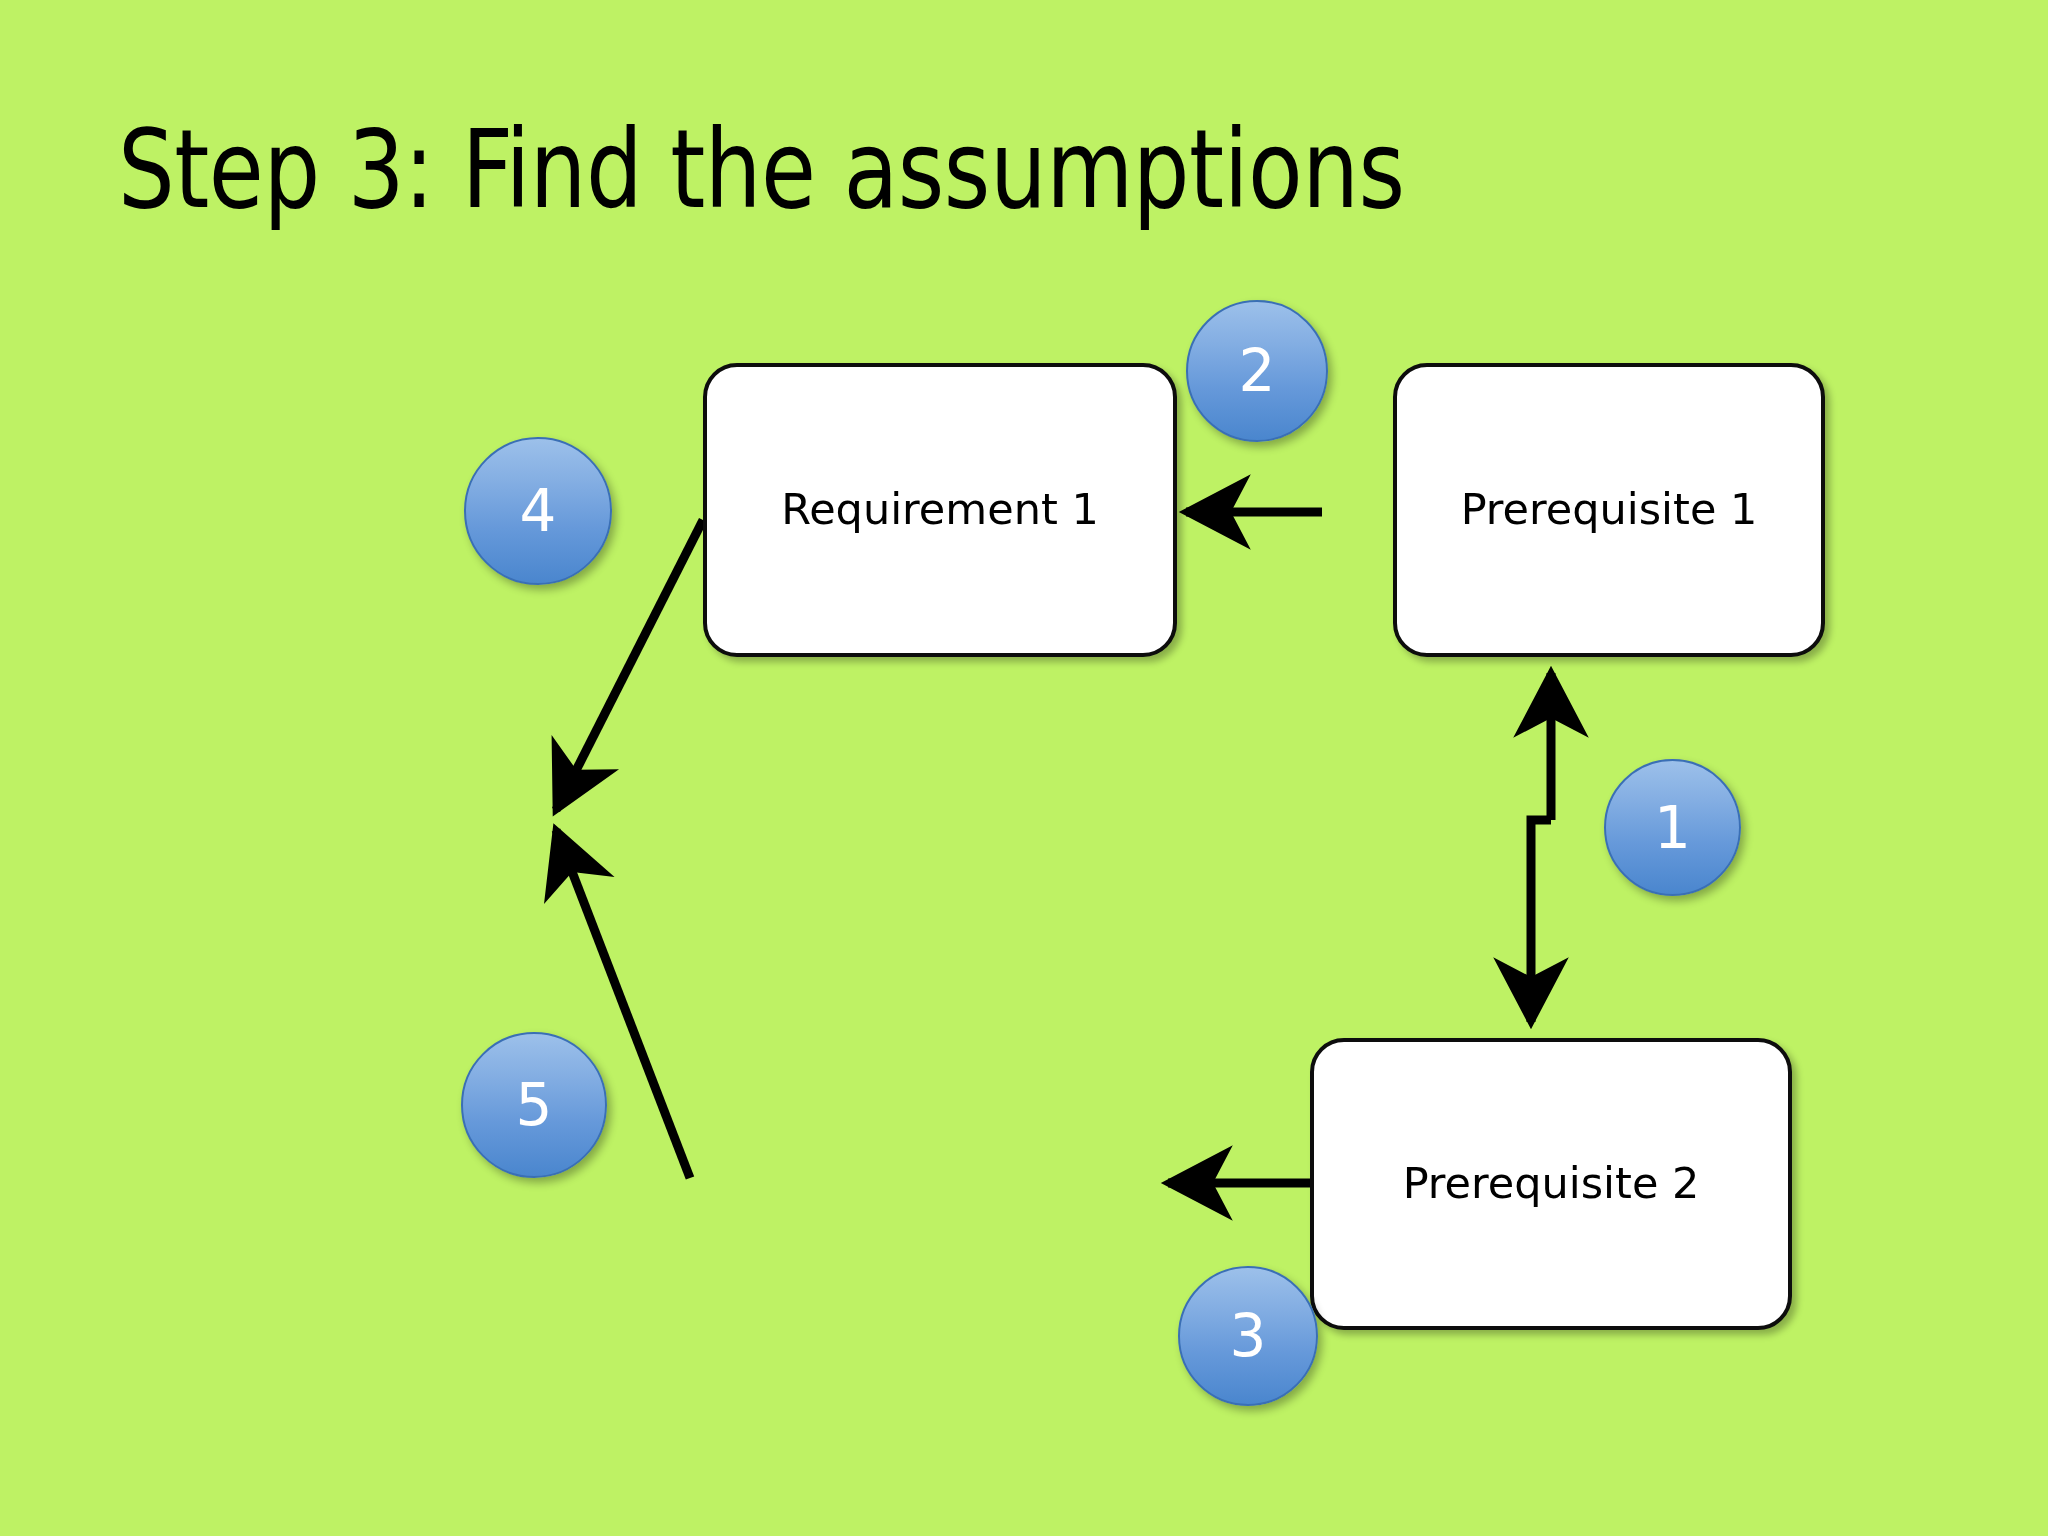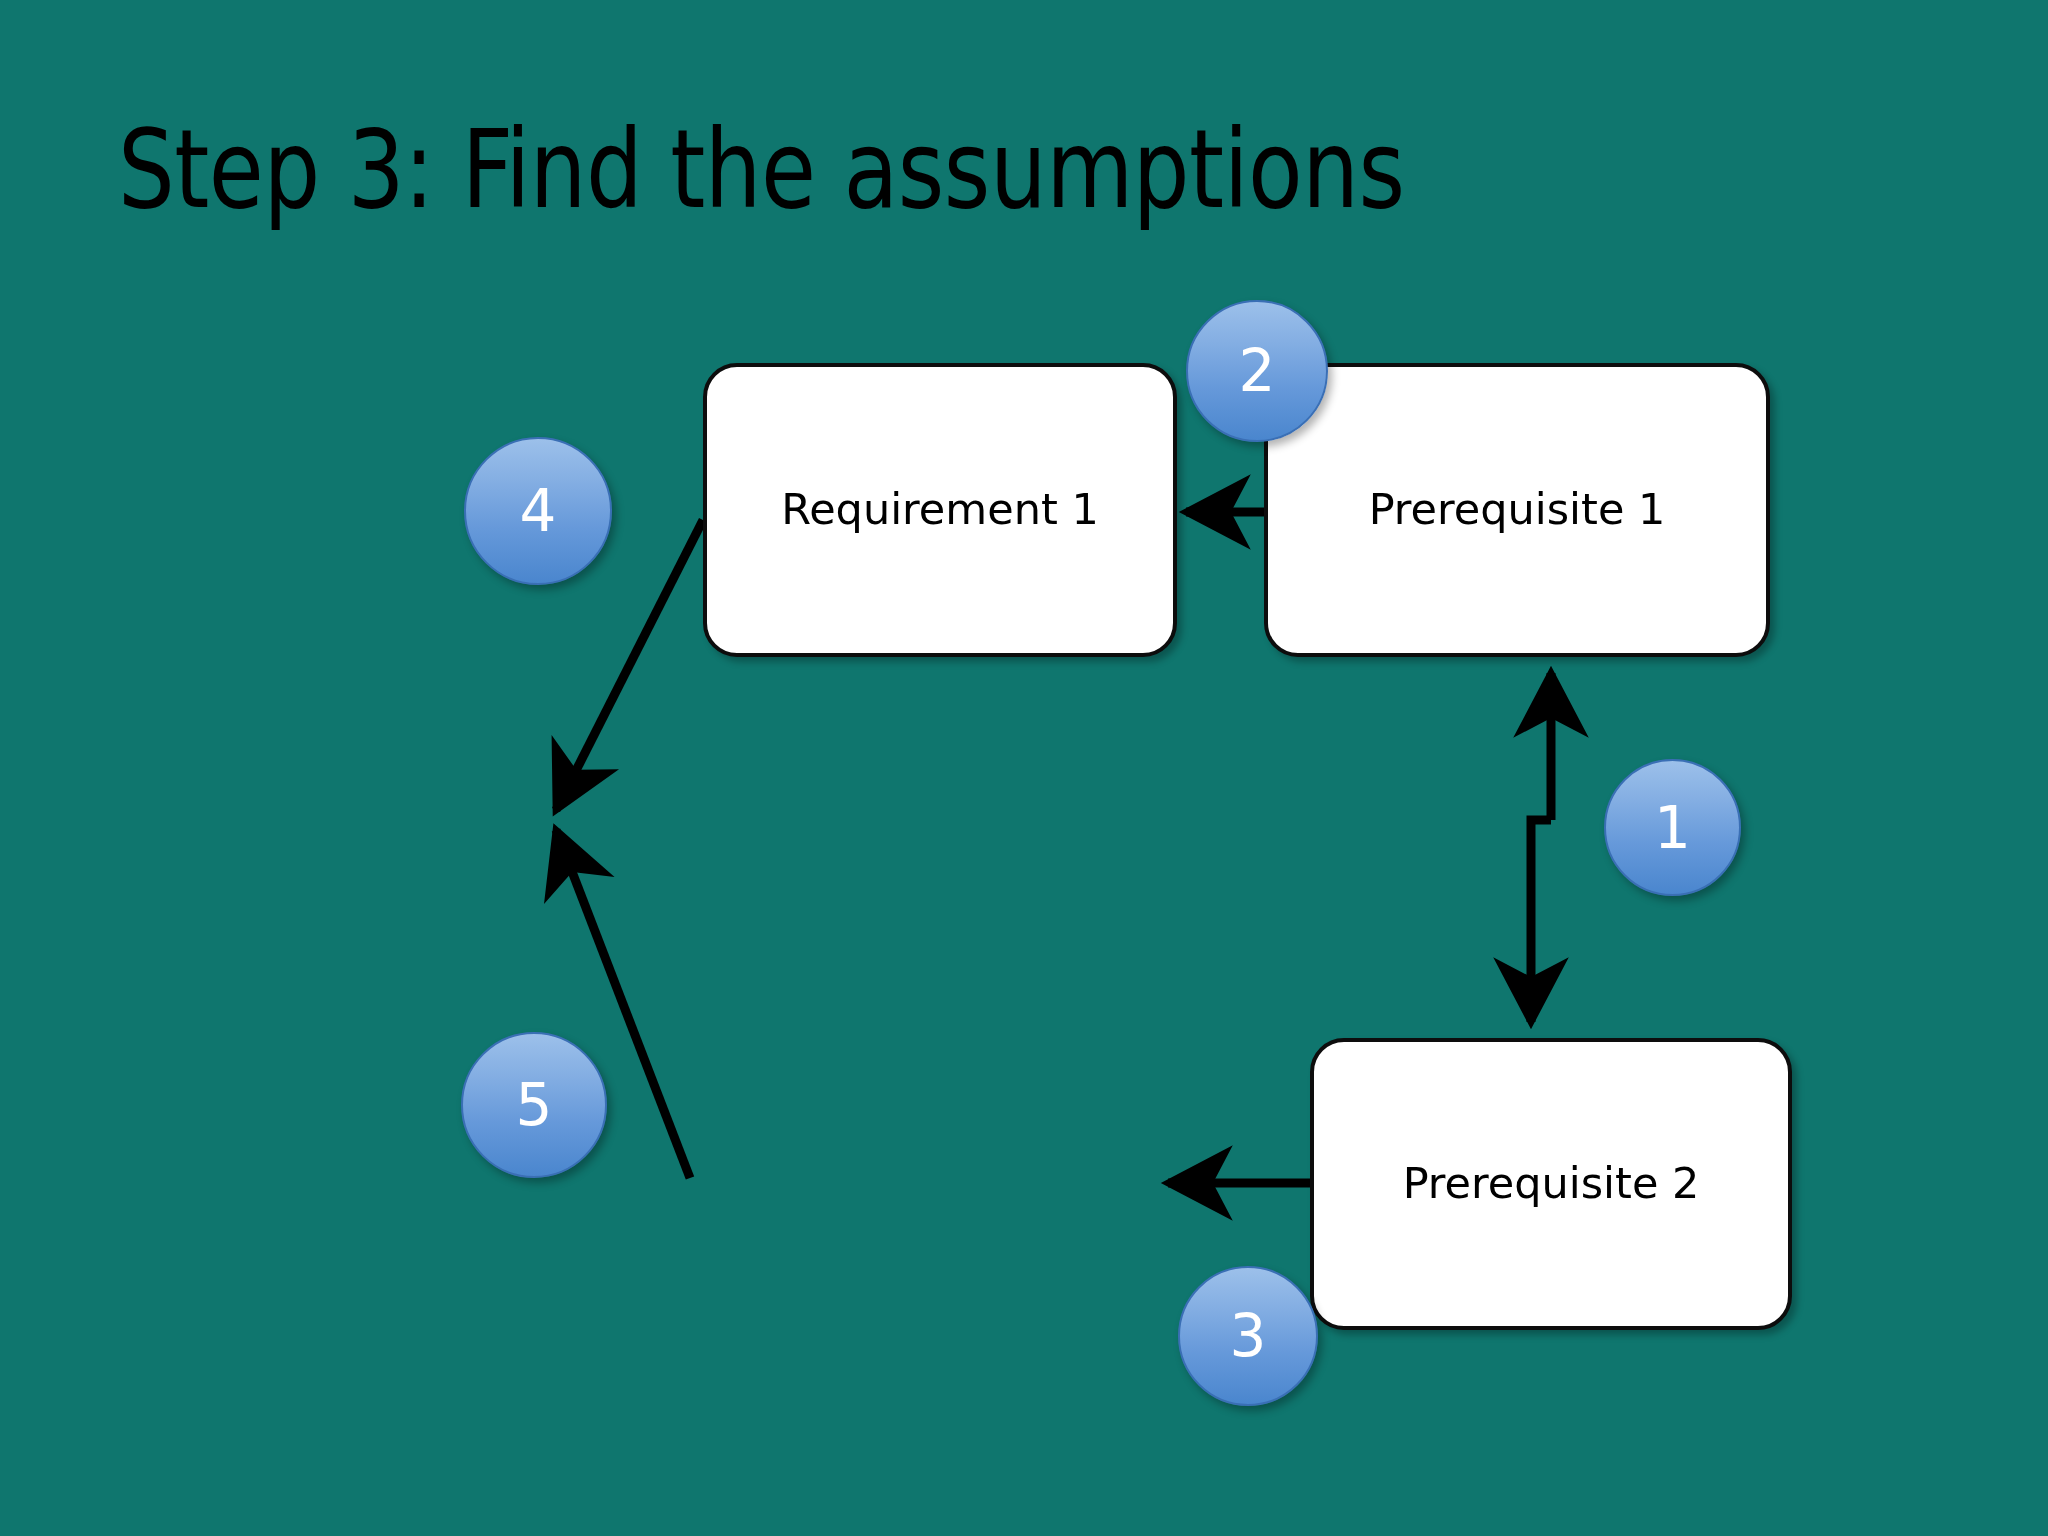--- a/index.html
+++ b/index.html
@@ -10,21 +10,21 @@
   }
   body {
     font-family: "Liberation Sans", sans-serif;
     -webkit-font-smoothing: antialiased;
   }
 
   #slide {
     position: relative;
     width: 2048px;
     height: 1536px;
-    background: #0f766e;
+    background: #bef264;
     overflow: hidden;
   }
 
   
   #slide-title {
     position: absolute;
     left: 118px;
     top: 110px;
     width: 1700px;
     font-family: "DejaVu Sans Condensed", "Liberation Sans Narrow", "Liberation Sans", sans-serif;
@@ -69,21 +69,21 @@
     line-height: 1.15;
     white-space: nowrap;
   }
   .node-label.is-bold {
     font-weight: 700;
     text-shadow: 2px 2px 2px rgba(0, 0, 0, 0.30);
   }
 
   #box-objective      { left: 72px;   top: 674px;  width: 478px; height: 284px; }
   #box-requirement-1  { left: 703px;  top: 363px;  width: 474px; height: 294px; }
-  #box-prerequisite-1 { left: 1264px; top: 363px;  width: 506px; height: 294px; }
+  #box-prerequisite-1 { left: 1393px; top: 363px;  width: 432px; height: 294px; }
   #box-requirement-2  { left: 685px;  top: 1030px; width: 472px; height: 290px; }
   #box-prerequisite-2 { left: 1310px; top: 1038px; width: 482px; height: 292px; }
 
   
   .step-badge {
     position: absolute;
     border-radius: 50%;
     background: linear-gradient(to bottom, #9CC0EA 0%, #85AFE3 28%, #6699DA 62%, #4A86CE 100%);
     border: 2px solid #3A6FB5;
     box-shadow: 4px 5px 8px rgba(0, 0, 0, 0.30);

